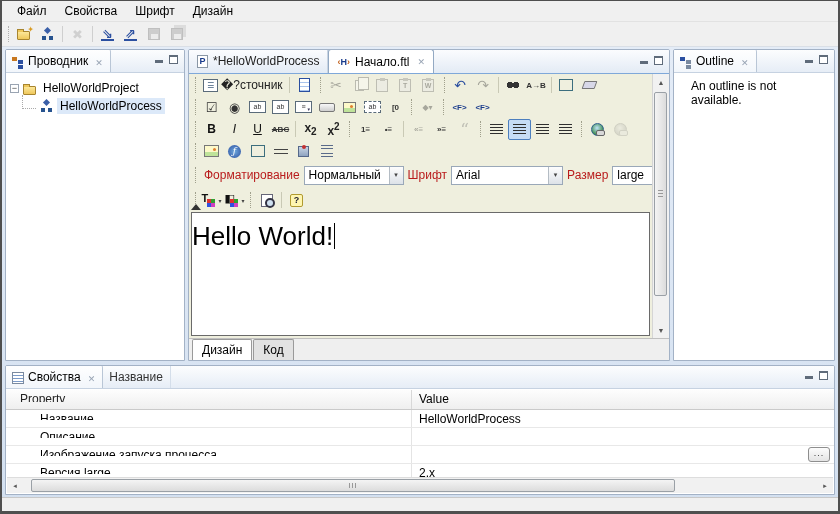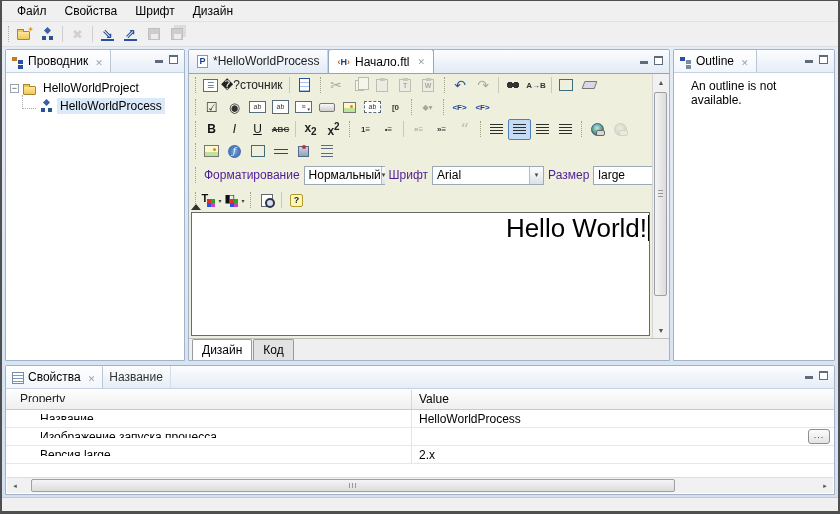--- a/index.html
+++ b/index.html
@@ -48,26 +48,26 @@
   
   .ed-tabs{height:24px;background:linear-gradient(#FBFCFE,#E3EBF5);border-bottom:1px solid #7FA8D9;display:flex;align-items:flex-end;}
   .etab{display:inline-flex;align-items:center;gap:5px;padding:4px 8px;height:24px;font-size:12px;}
   .etab.inactive{border-right:1px solid #C8D4E2;color:#222;}
   .etab.active{background:#FFF;border:1px solid #93A9C3;border-bottom:none;border-radius:3px 3px 0 0;}
   .ed-body{position:absolute;top:24px;left:0;right:0;bottom:22px;background:#EFEFDE;}
   .fck{position:absolute;top:0;left:0;right:17px;bottom:0;display:flex;flex-direction:column;}
   .tbrow{height:22px;display:flex;align-items:center;padding:0 2px;overflow:hidden;background:#EFEFDE;flex:0 0 auto;}
   .tbrow.format{height:26px;gap:4px;}
   .tbrow.last{height:24px;}
-  .flabel{color:#4c1d95;white-space:nowrap;}
+  .flabel{color:#b91c1c;white-space:nowrap;}
   .combo{background:#FFF;border:1px solid #9AA8B8;height:19px;display:inline-flex;align-items:center;padding-left:4px;font-size:12px;white-space:nowrap;flex:0 0 auto;}
   .combo .dd{margin-left:auto;width:14px;height:17px;background:linear-gradient(#FDFDFD,#DDE2E8);border-left:1px solid #B4BCC4;display:inline-flex;align-items:center;justify-content:center;font-size:7px;color:#444;}
-  .w100{width:81px;} .w112{width:112px;} .w70{width:70px;}
+  .w100{width:100px;} .w112{width:112px;} .w70{width:70px;}
   .canvas{flex:1;margin:0 2px 2px 2px;background:#FFF;border:1px solid #6A6A6A;position:relative;overflow:hidden;}
-  .hello{text-align:right;font-size:26px;color:#000;}
+  .hello{margin-top:8px;text-align:left;font-size:26px;color:#000;}
   .caret{display:inline-block;width:1px;height:26px;background:#000;vertical-align:-4px;margin-left:1px;}
   .collapse-tb{position:absolute;left:2px;top:130px;width:0;height:0;border-left:5px solid transparent;border-right:5px solid transparent;border-bottom:6px solid #333;}
   .ed-foot{position:absolute;left:0;right:0;bottom:0;height:22px;background:#EFEFEF;border-top:1px solid #C0C0C0;display:flex;align-items:flex-end;padding-left:3px;}
   .dtab{padding:3px 9px;border:1px solid #9A9A9A;border-bottom:none;background:#E2E2E2;font-size:12px;border-radius:2px 2px 0 0;margin-right:1px;}
   .dtab.active{background:#FFF;}
   
   .vscroll{position:absolute;top:0;right:0;bottom:0;width:17px;background:#F1F1F1;border-left:1px solid #D5D5D5;}
   .sb-btn{position:absolute;left:0;right:0;height:16px;display:flex;align-items:center;justify-content:center;font-size:7px;color:#555;}
   .sb-up{top:0;} .sb-dn{bottom:0;}
   .vthumb{position:absolute;left:1px;right:2px;top:18px;bottom:42px;background:linear-gradient(90deg,#F4F4F4,#DCDCDC);border:1px solid #9AA0A6;border-radius:2px;}
@@ -618,20 +618,24 @@
       <div class="ptable">
         <div class="phead">
           <span class="pname">Property</span>
           <span class="pval">Value</span>
         </div>
         <div class="prow">
           <span class="pname">Название</span>
           <span class="pval">HelloWorldProcess</span>
         </div>
         <div class="prow">
+          <span class="pname">Описание</span>
+          <span class="pval"></span>
+        </div>
+        <div class="prow">
           <span class="pname">Изображение запуска процесса</span>
           <span class="pval"></span>
           <span class="dots-btn">...</span>
         </div>
         <div class="prow">
           <span class="pname">Версия large</span>
           <span class="pval">2.x</span>
         </div>
       </div>
       <div class="hscroll">

